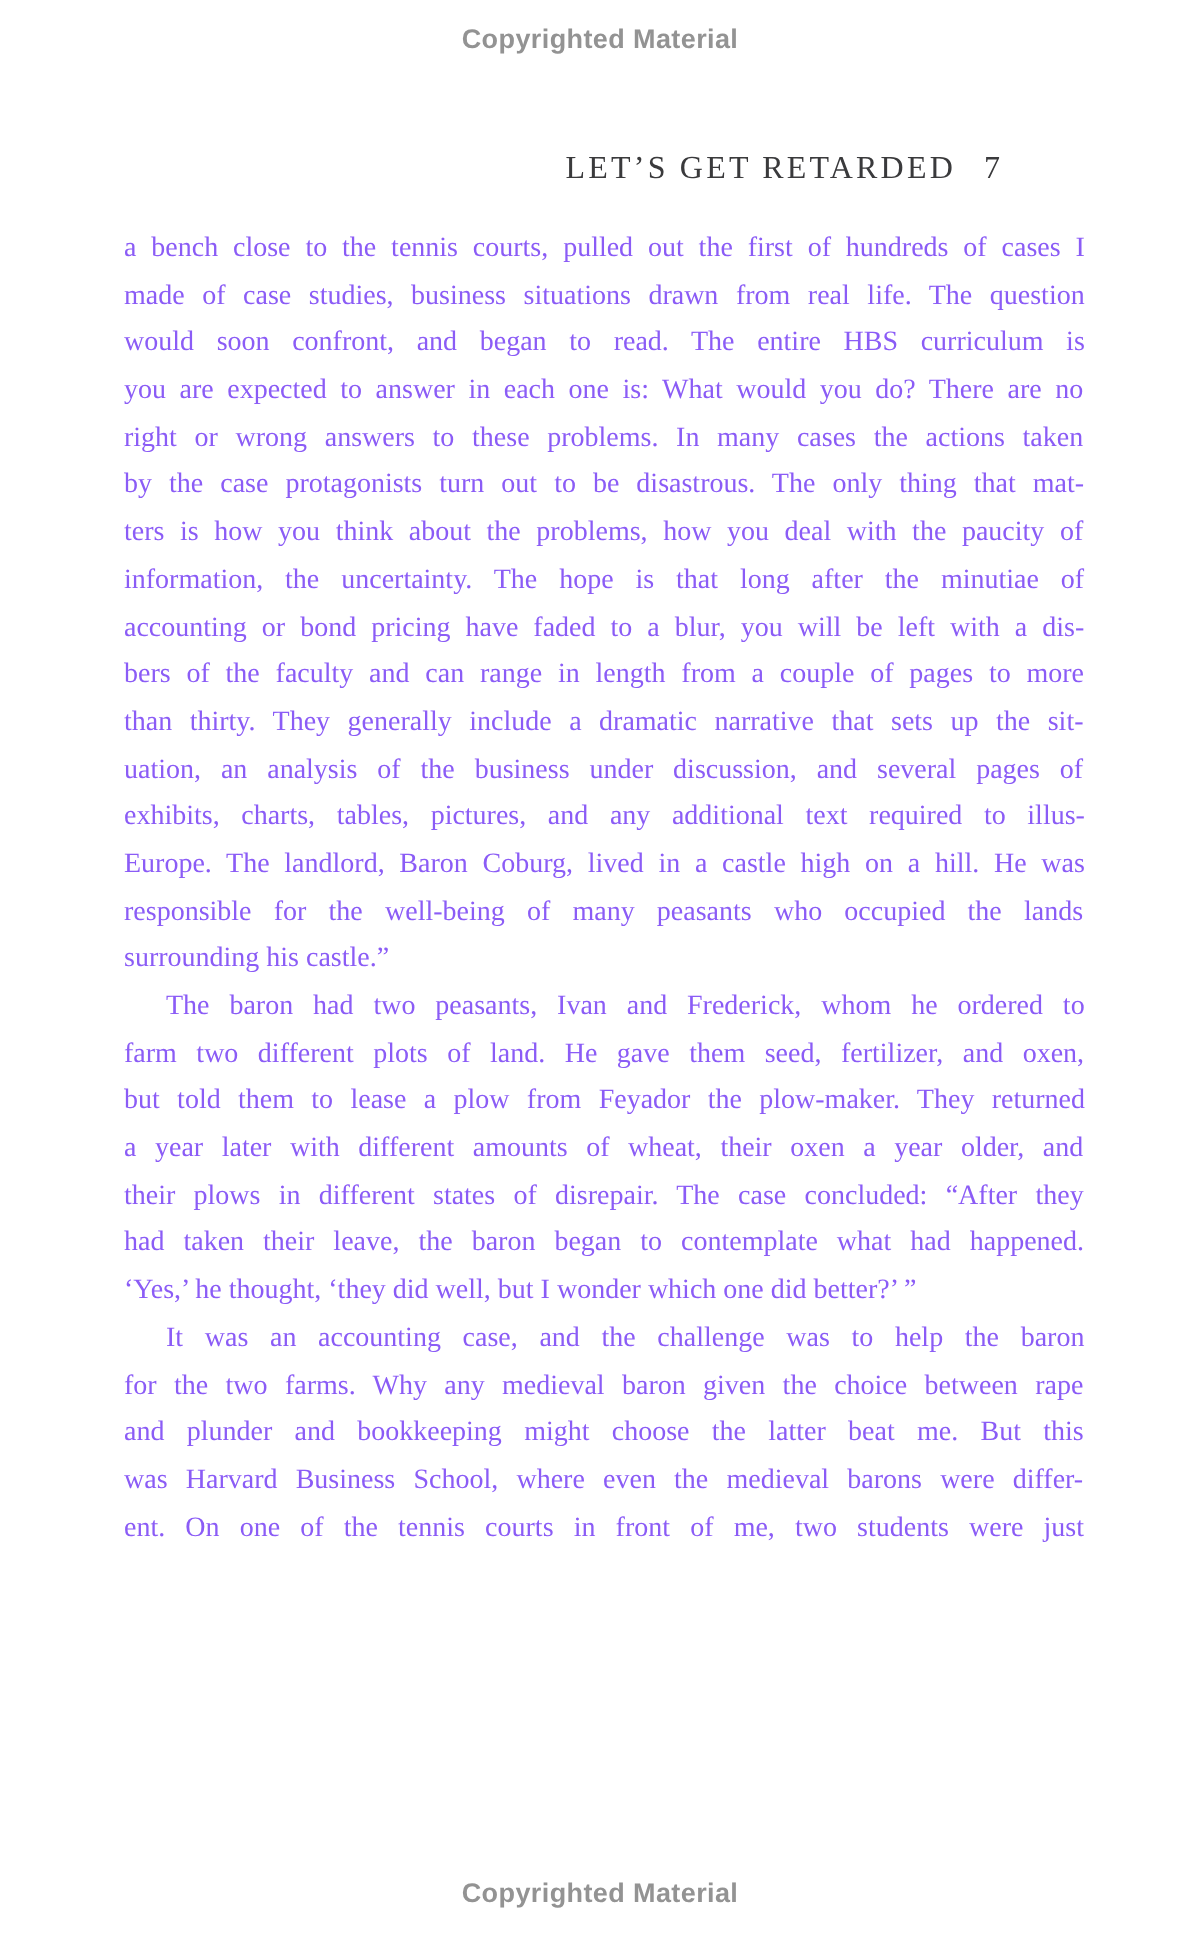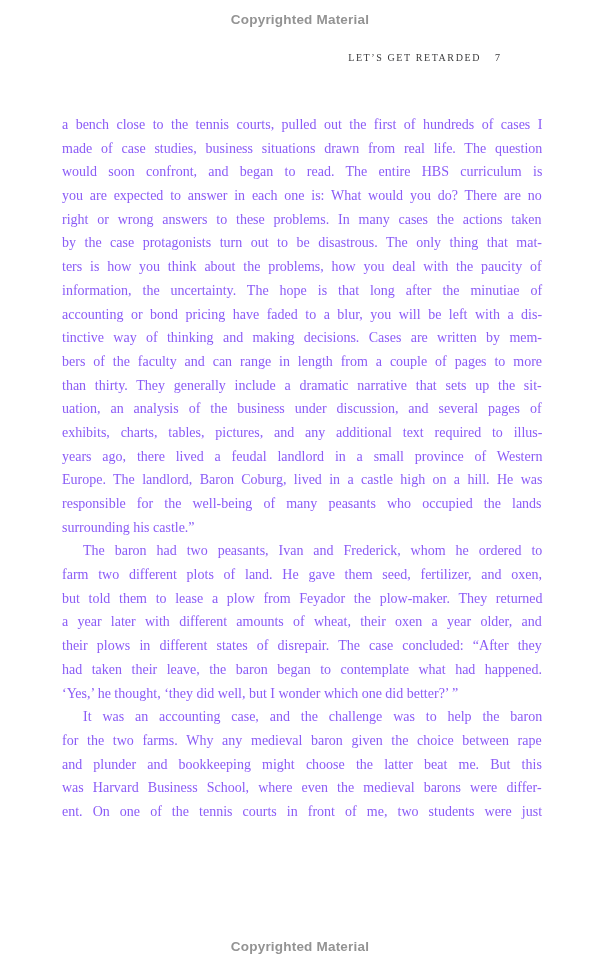--- a/index.html
+++ b/index.html
@@ -18,24 +18,24 @@
     font-family: "Liberation Sans", sans-serif;
     font-weight: bold;
     font-size: 13.5px;
     color: #939393;
     letter-spacing: 0.2px;
   }
   .copyright.top { top: 12px; }
   .copyright.bottom { top: 939px; }
   .running-header {
     position: absolute;
-    top: 52px;
+    top: 76px;
     right: 100px;
     font-family: "Liberation Serif", serif;
-    font-size: 10px;
+    font-size: 16px;
     letter-spacing: 1.6px;
     color: #3a3a3c;
     white-space: nowrap;
   }
   .running-header .pnum {
     margin-left: 14px;
     letter-spacing: 0;
   }
   .body-text {
     position: absolute;
@@ -68,26 +68,24 @@
   <div class="body-text">
       <div class="line"><span style="word-spacing: 3.93px;">a bench close to the tennis courts, pulled out the first of hundreds of cases I</span></div>
       <div class="line"><span style="word-spacing: 5.27px;">made of case studies, business situations drawn from real life. The question</span></div>
       <div class="line"><span style="word-spacing: 7.82px;">would soon confront, and began to read. The entire HBS curriculum is</span></div>
       <div class="line"><span style="word-spacing: 3.27px;">you are expected to answer in each one is: What would you do? There are no</span></div>
       <div class="line"><span style="word-spacing: 5.33px;">right or wrong answers to these problems. In many cases the actions taken</span></div>
       <div class="line"><span style="word-spacing: 5px; text-align: right;">by the case protagonists turn out to be disastrous. The only thing that mat-</span></div>
       <div class="line"><span style="word-spacing: 4.29px;">ters is how you think about the problems, how you deal with the paucity of</span></div>
       <div class="line"><span style="word-spacing: 7.45px;">information, the uncertainty. The hope is that long after the minutiae of</span></div>
       <div class="line"><span style="word-spacing: 4px;">accounting or bond pricing have faded to a blur, you will be left with a dis-</span></div>
-      <div class="line"><span style="word-spacing: 5.82px;">tinctive way of thinking and making decisions. Cases are written by mem-</span></div>
       <div class="line"><span style="word-spacing: 4.4px;">bers of the faculty and can range in length from a couple of pages to more</span></div>
       <div class="line"><span style="word-spacing: 5.25px; text-align: right;">than thirty. They generally include a dramatic narrative that sets up the sit-</span></div>
       <div class="line"><span style="word-spacing: 6.45px;">uation, an analysis of the business under discussion, and several pages of</span></div>
       <div class="line"><span style="word-spacing: 7.3px;">exhibits, charts, tables, pictures, and any additional text required to illus-</span></div>
-      <div class="line"><span style="word-spacing: 7.33px;">years ago, there lived a feudal landlord in a small province of Western</span></div>
       <div class="line"><span style="word-spacing: 3.86px;">Europe. The landlord, Baron Coburg, lived in a castle high on a hill. He was</span></div>
       <div class="line"><span style="word-spacing: 7.6px;">responsible for the well-being of many peasants who occupied the lands</span></div>
       <div class="line end"><span>surrounding his castle.”</span></div>
       <div class="line indent"><span style="word-spacing: 6.45px;">The baron had two peasants, Ivan and Frederick, whom he ordered to</span></div>
       <div class="line"><span style="word-spacing: 6.25px;">farm two different plots of land. He gave them seed, fertilizer, and oxen,</span></div>
       <div class="line"><span style="word-spacing: 5.17px;">but told them to lease a plow from Feyador the plow-maker. They returned</span></div>
       <div class="line"><span style="word-spacing: 5.77px;">a year later with different amounts of wheat, their oxen a year older, and</span></div>
       <div class="line"><span style="word-spacing: 5.64px; margin-top: 20px;">their plows in different states of disrepair. The case concluded: “After they</span></div>
       <div class="line"><span style="word-spacing: 6px;">had taken their leave, the baron began to contemplate what had happened.</span></div>
       <div class="line end"><span>‘Yes,’ he thought, ‘they did well, but I wonder which one did better?’ ”</span></div>

